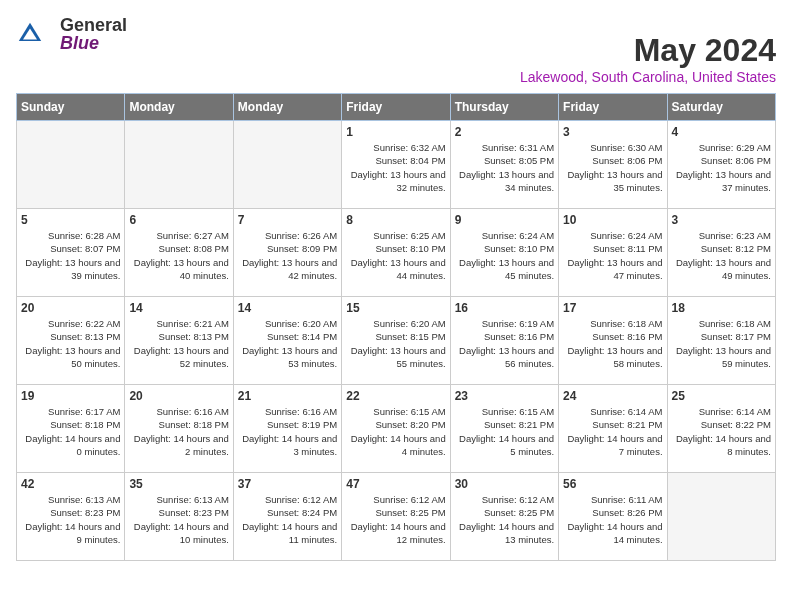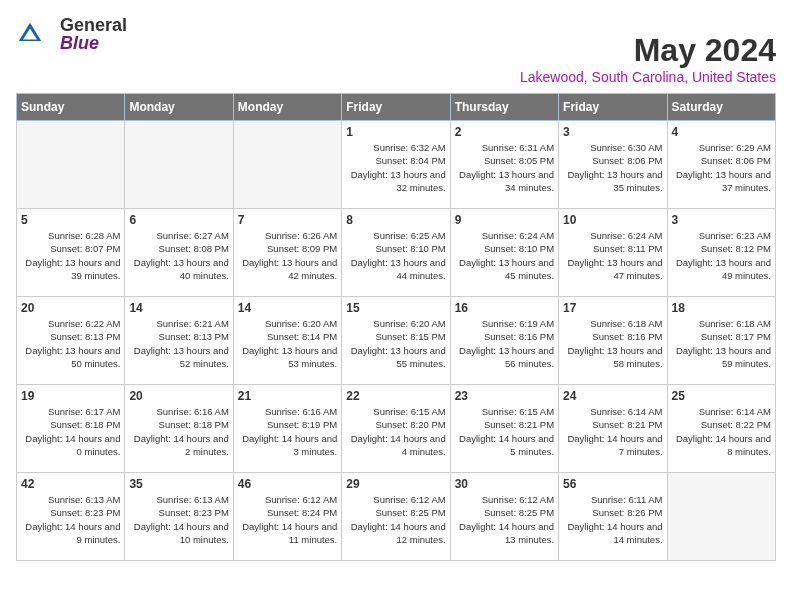--- a/index.html
+++ b/index.html
@@ -237,25 +237,25 @@
       <tr>
         <td>
           <div class="day-number">42</div>
           <div class="day-info">Sunrise: 6:13 AM<br>Sunset: 8:23 PM<br>Daylight: 14 hours and 9 minutes.</div>
         </td>
         <td>
           <div class="day-number">35</div>
           <div class="day-info">Sunrise: 6:13 AM<br>Sunset: 8:23 PM<br>Daylight: 14 hours and 10 minutes.</div>
         </td>
         <td>
-          <div class="day-number">46</div>
+          <div class="day-number">37</div>
           <div class="day-info">Sunrise: 6:12 AM<br>Sunset: 8:24 PM<br>Daylight: 14 hours and 11 minutes.</div>
         </td>
         <td>
-          <div class="day-number">29</div>
+          <div class="day-number">47</div>
           <div class="day-info">Sunrise: 6:12 AM<br>Sunset: 8:25 PM<br>Daylight: 14 hours and 12 minutes.</div>
         </td>
         <td>
           <div class="day-number">30</div>
           <div class="day-info">Sunrise: 6:12 AM<br>Sunset: 8:25 PM<br>Daylight: 14 hours and 13 minutes.</div>
         </td>
         <td>
           <div class="day-number">56</div>
           <div class="day-info">Sunrise: 6:11 AM<br>Sunset: 8:26 PM<br>Daylight: 14 hours and 14 minutes.</div>
         </td>

